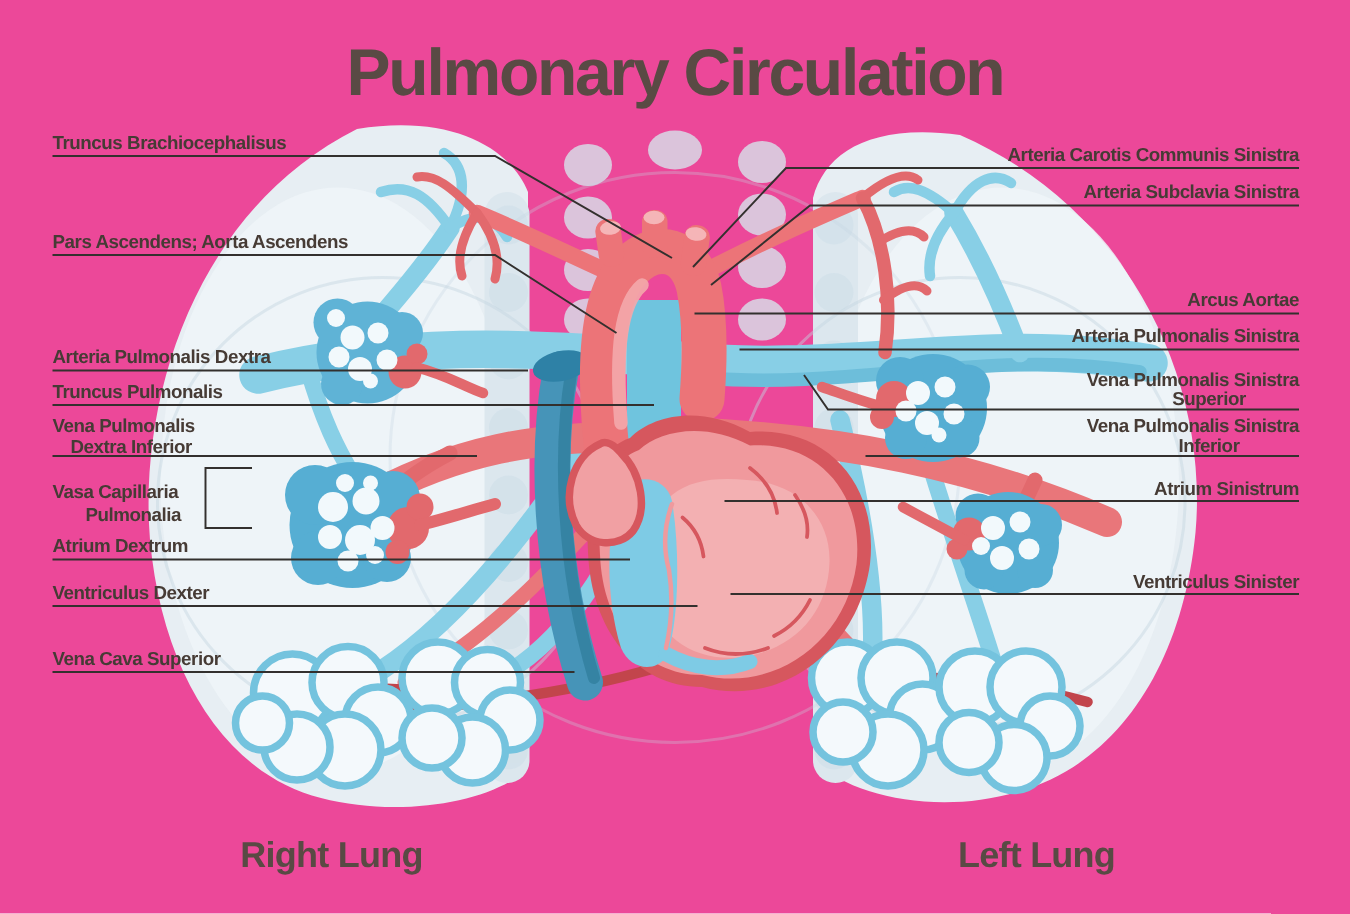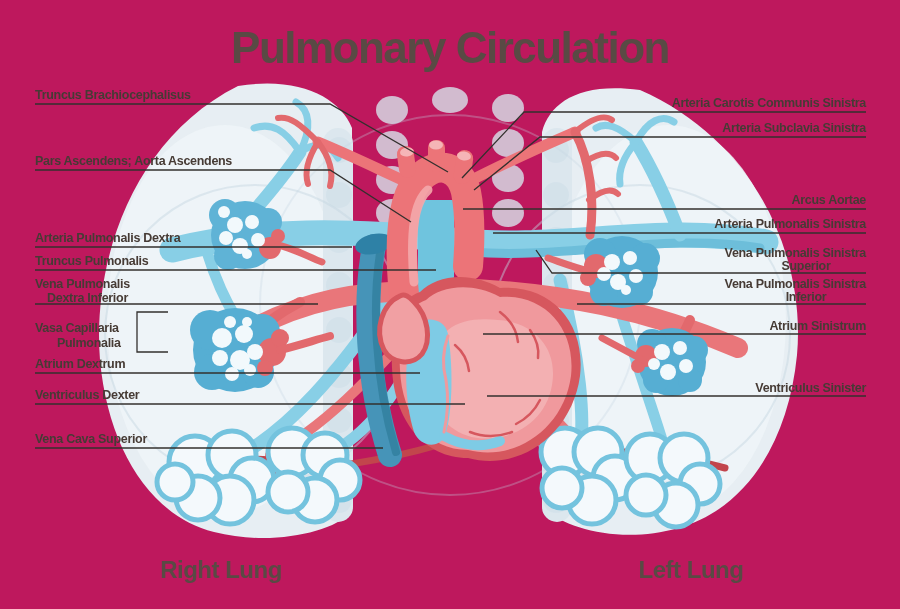--- a/index.html
+++ b/index.html
@@ -1,16 +1,16 @@
 <!DOCTYPE html>
 <html><head>
 <meta charset="utf-8">
 <style>
   html,body{margin:0;padding:0;background:#ffffff;}
-  .stage{position:relative;width:900px;height:609px;background:#be185d;overflow:hidden;
+  .stage{position:relative;width:900px;height:609px;background:#ec4899;overflow:hidden;
          font-family:"Liberation Sans",sans-serif;}
   svg{position:absolute;left:0;top:0;}
   .title-text{font:700 44px "Liberation Sans",sans-serif;fill:#594a44;letter-spacing:-1.5px;}
   .lbl{font:700 12.5px "Liberation Sans",sans-serif;fill:#463b35;letter-spacing:-0.3px;}
   .lung-lbl{font:700 24px "Liberation Sans",sans-serif;fill:#594a44;letter-spacing:-0.5px;}
   .leader{stroke:#33302e;stroke-width:1.3;fill:none;}
 </style>
 </head>
 <body>
 

